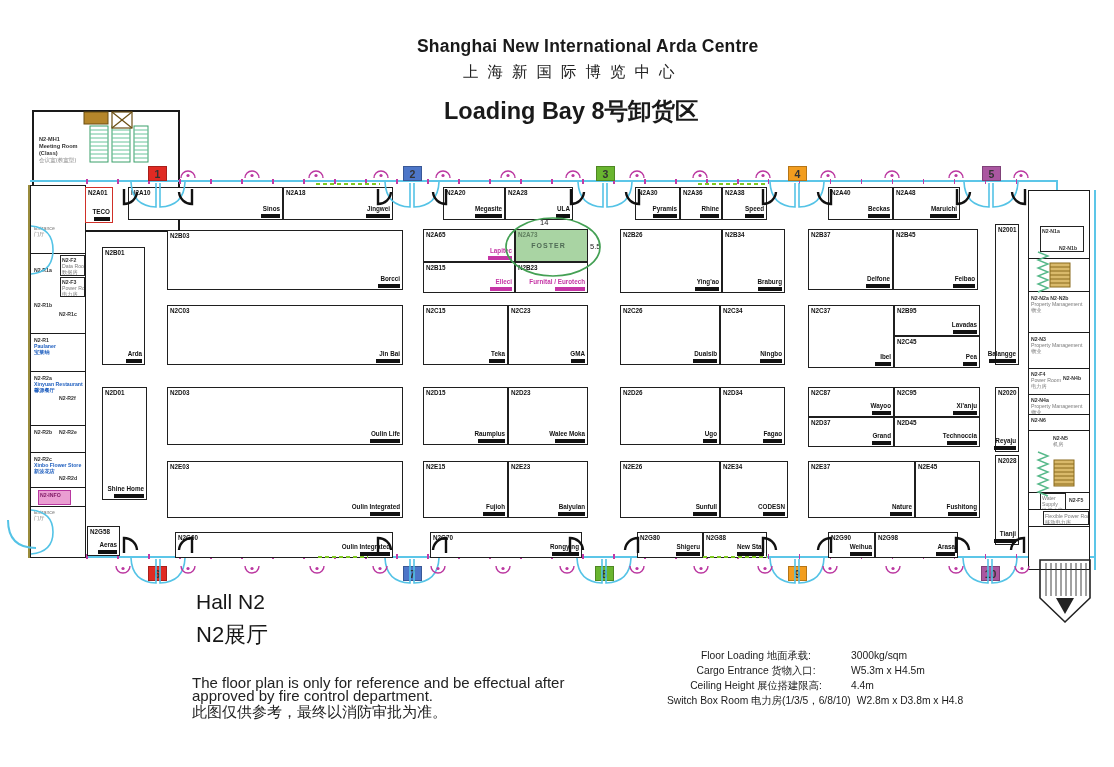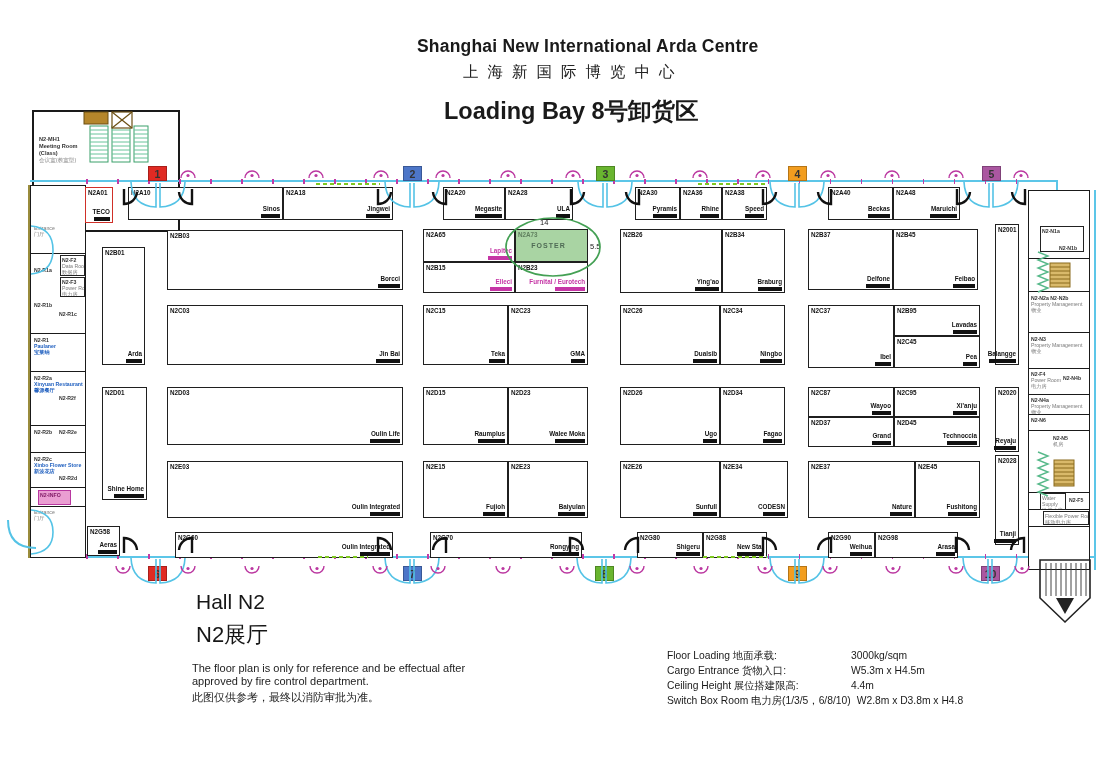--- a/index.html
+++ b/index.html
@@ -28,25 +28,25 @@
   .marker{position:absolute;width:19px;height:15px;text-align:center;font-size:10.5px;font-weight:bold;line-height:15px;color:#333;border:1px solid rgba(0,0,0,.25);box-sizing:border-box;}
   .dim{position:absolute;font-size:7.5px;color:#222;}
   #meeting{position:absolute;left:32px;top:110px;width:148px;height:122px;border:2px solid #1a1a1a;box-sizing:border-box;}
   #meeting .lbl{position:absolute;left:5px;top:24px;font-size:5.6px;line-height:7px;color:#333;font-weight:bold;}
   #meeting .lbl .c-m{color:#8a8a8a;font-weight:normal;}
   #deco{position:absolute;left:0;top:0;width:1114px;height:767px;z-index:7;pointer-events:none;}
   .redseg{position:absolute;left:83px;top:335px;width:2.5px;height:38px;background:#e02a23;}
   
   .hall-en{position:absolute;left:196px;top:590px;font-size:21px;color:#161616;}
   .hall-cn{position:absolute;left:196px;top:620px;font-size:22px;color:#161616;}
-  .disc{position:absolute;left:192px;top:662px;font-size:11px;line-height:13px;color:#222;}
+  .disc{position:absolute;left:192px;top:676px;font-size:15px;line-height:13px;color:#222;}
   .disc .cn{margin-top:3px;}
   #specs{position:absolute;left:667px;top:648px;font-size:10.3px;line-height:15px;color:#1a1a1a;}
   #specs .row{white-space:nowrap;}
-  #specs .lw{display:inline-block;width:178px;}
+  #specs .lw{display:inline-block;width:178px;text-align:center;}
   #specs .sv{margin-left:6px;}
 </style>
 </head>
 <body>
 
 <div id="stage">
   <div class="t-en">Shanghai New International Arda Centre</div>
   <div class="t-cn">上海新国际博览中心</div>
   <div class="t-bay" style="left:444px;top:95px;">Loading Bay 8号卸货区</div>
 

